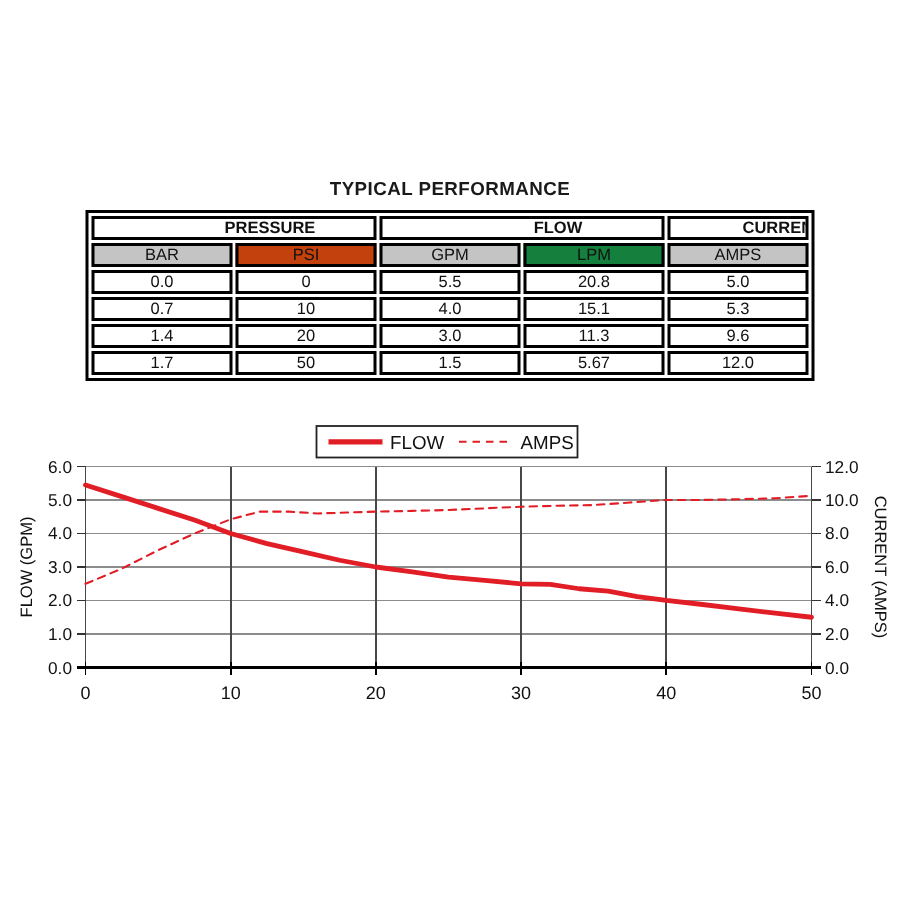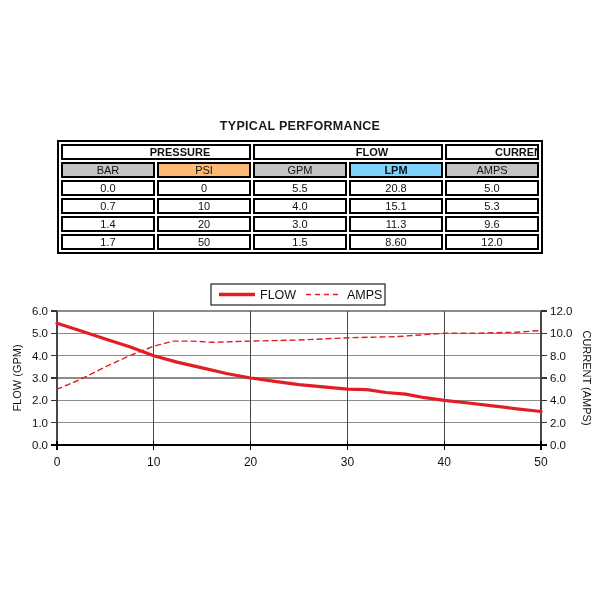--- a/index.html
+++ b/index.html
@@ -47,23 +47,23 @@
 
   <table class="perf-table">
     <thead>
         <tr class="group-header">
           <th colspan="2">PRESSURE</th>
           <th colspan="2">FLOW</th>
           <th colspan="1">CURRENT</th>
         </tr>
         <tr class="col-header">
           <th style="background: rgb(196, 196, 196);">BAR</th>
-          <th style="background: #fdba74;">PSI</th>
+          <th style="background: #c2410c;">PSI</th>
           <th style="background: rgb(196, 196, 196);">GPM</th>
-          <th style="background: #7dd3fc; font-weight: bold;">LPM</th>
+          <th style="background: #15803d;">LPM</th>
           <th style="background: rgb(196, 196, 196);">AMPS</th>
         </tr>
       </thead>
     <tbody>
         <tr>
           <td>0.0</td>
           <td>0</td>
           <td>5.5</td>
           <td>20.8</td>
           <td>5.0</td>
@@ -79,21 +79,21 @@
           <td>1.4</td>
           <td>20</td>
           <td>3.0</td>
           <td>11.3</td>
           <td>9.6</td>
         </tr>
         <tr>
           <td>1.7</td>
           <td>50</td>
           <td>1.5</td>
-          <td>8.60</td>
+          <td>5.67</td>
           <td>12.0</td>
         </tr>
       </tbody>
   </table>
 
   <svg class="chart" width="600" height="200" viewBox="0 0 600 200">
       <line x1="57" y1="167" x2="541" y2="167" stroke="#8c8c8c" stroke-width="1.2" shape-rendering="crispEdges"></line>
       <line x1="57" y1="144.66666666666666" x2="541" y2="144.66666666666666" stroke="#8c8c8c" stroke-width="1.2" shape-rendering="crispEdges"></line>
       <line x1="57" y1="122.33333333333334" x2="541" y2="122.33333333333334" stroke="#8c8c8c" stroke-width="1.2" shape-rendering="crispEdges"></line>
       <line x1="57" y1="100" x2="541" y2="100" stroke="#8c8c8c" stroke-width="1.2" shape-rendering="crispEdges"></line>

